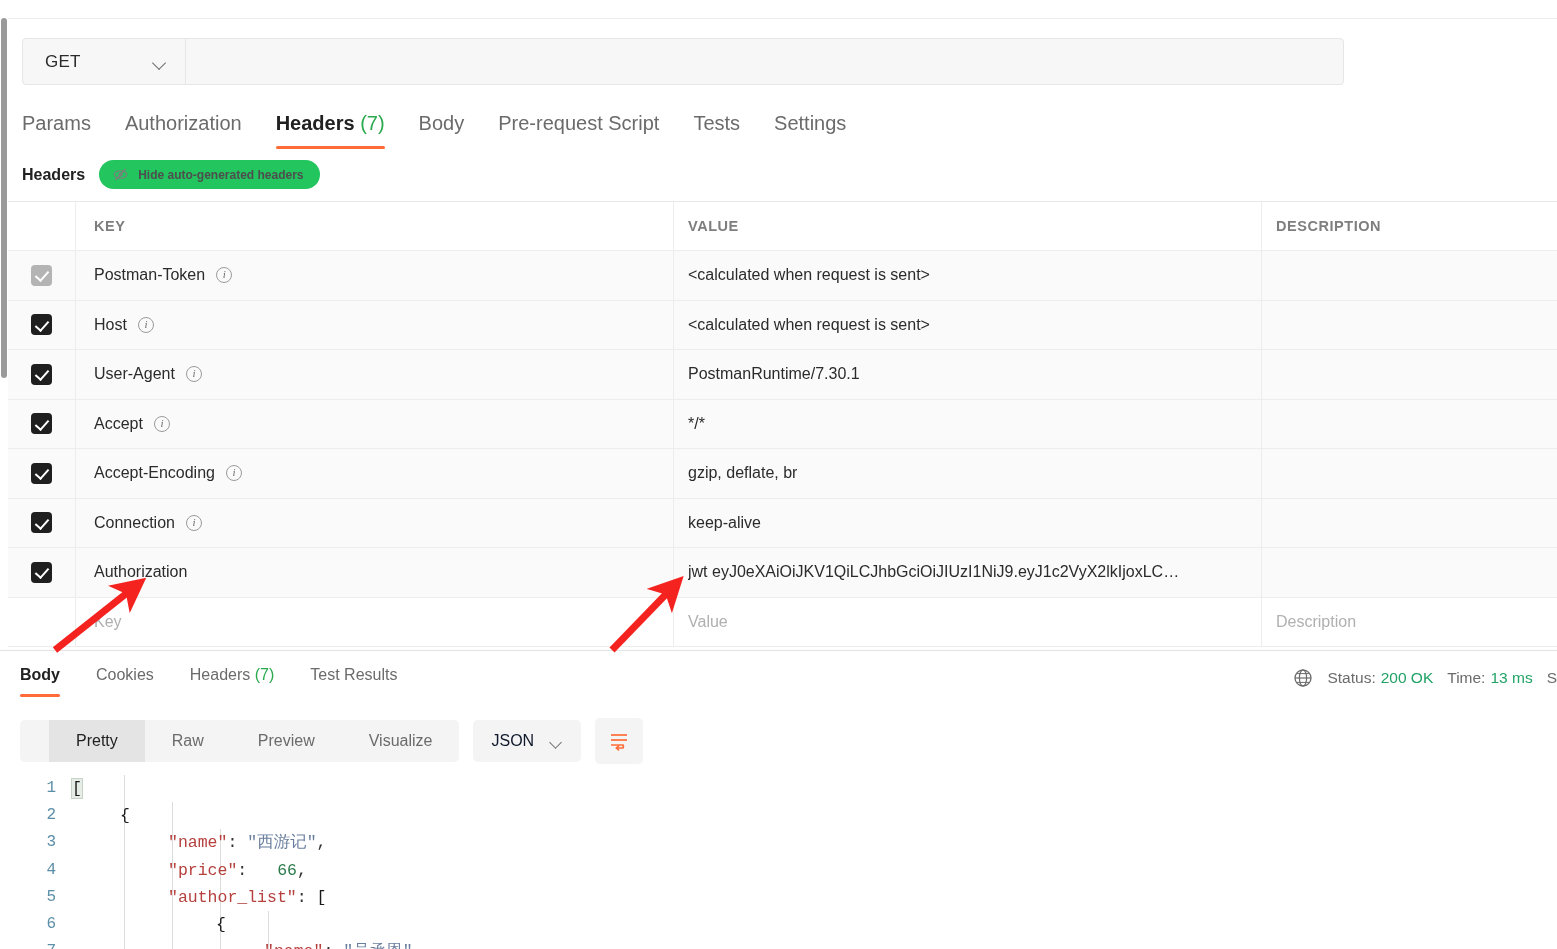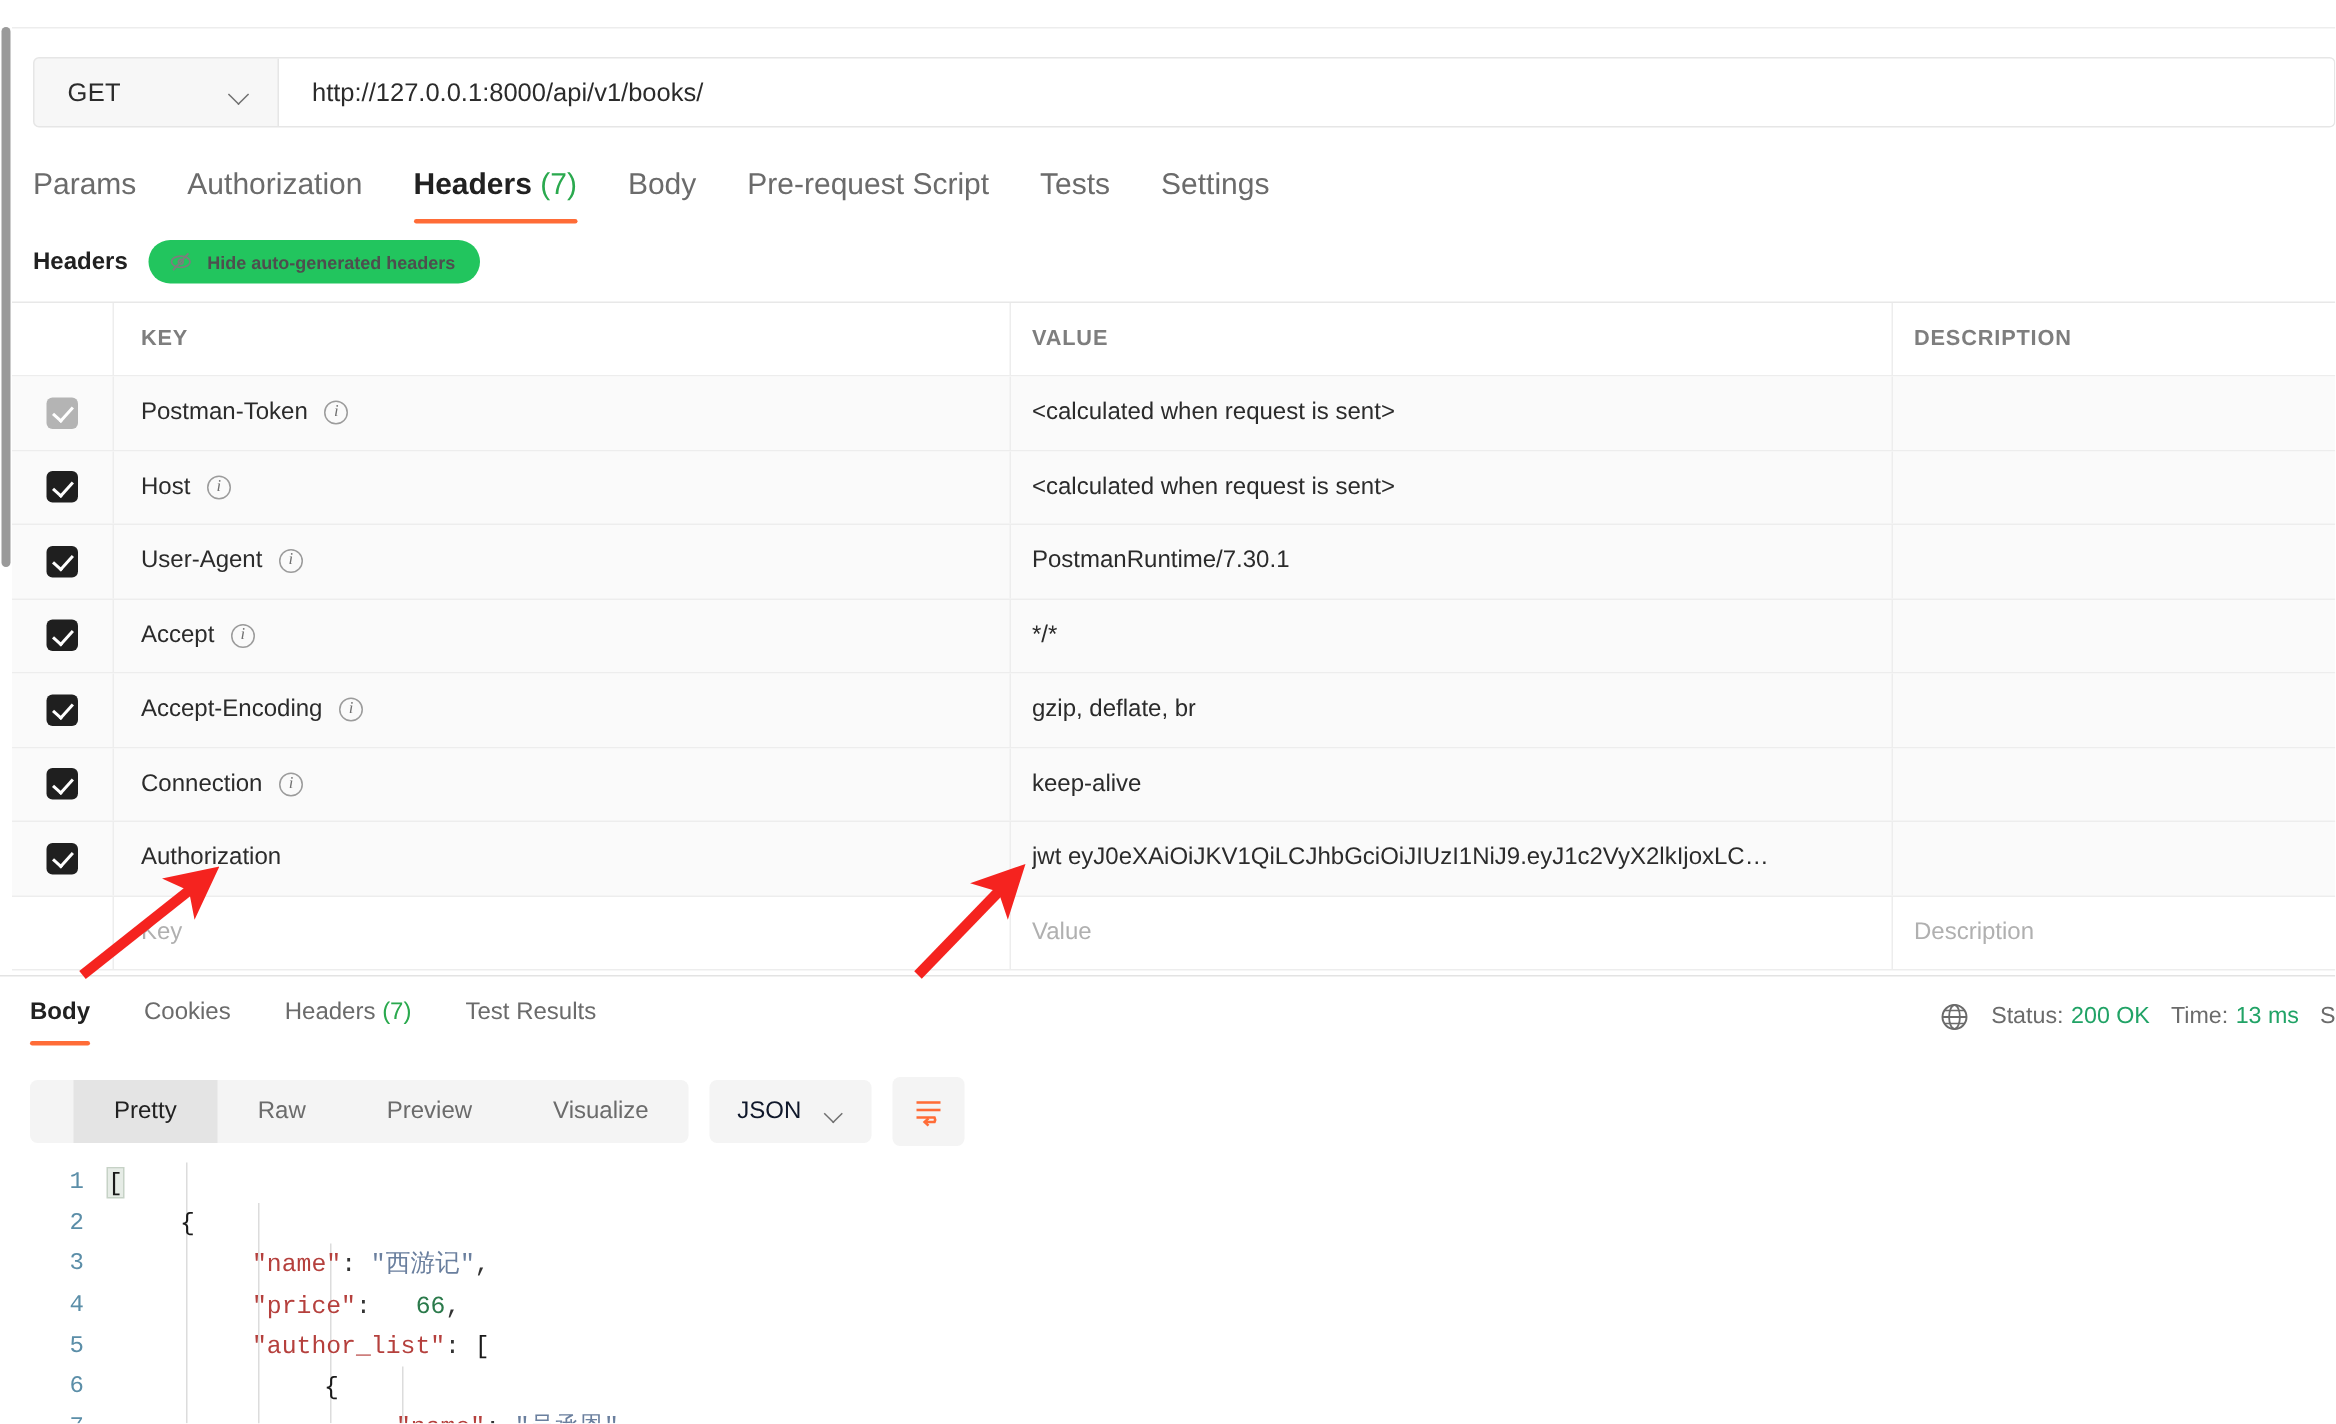--- a/index.html
+++ b/index.html
@@ -29,21 +29,21 @@
     background: #9a9a9a; border-radius: 3px;
   }
   .top-hairline {
     position: absolute; left: 8px; top: 18px;
     width: 1549px; height: 1px; background: #ededed;
   }
 
   
   .urlbar {
     position: absolute; left: 22px; top: 38px;
-    width: 1535px; height: 47px;
+    width: 1322px; height: 47px;
     display: flex; align-items: stretch;
     background: #f7f7f7;
     border: 1px solid #e6e6e6;
     border-radius: 4px;
     overflow: hidden;
   }
   .method {
     width: 163px; display: flex; align-items: center;
     justify-content: space-between;
     padding: 0 18px 0 22px;
@@ -236,21 +236,20 @@
   <div class="top-hairline"></div>
   <div class="left-rail">
     <div class="left-rail-thumb"></div>
   </div>
 
   <div class="urlbar">
     <div class="method">
       <span class="method-label">GET</span>
       <span class="chev"></span>
     </div>
-    <div class="url-input">http://127.0.0.1:8000/api/v1/books/</div>
   </div>
 
   <div class="req-tabs">
     <div class="rtab"><span>Params</span></div>
     <div class="rtab"><span>Authorization</span></div>
     <div class="rtab active"><span>Headers</span> <span class="cnt">(7)</span></div>
     <div class="rtab"><span>Body</span></div>
     <div class="rtab"><span>Pre-request Script</span></div>
     <div class="rtab"><span>Tests</span></div>
     <div class="rtab"><span>Settings</span></div>

